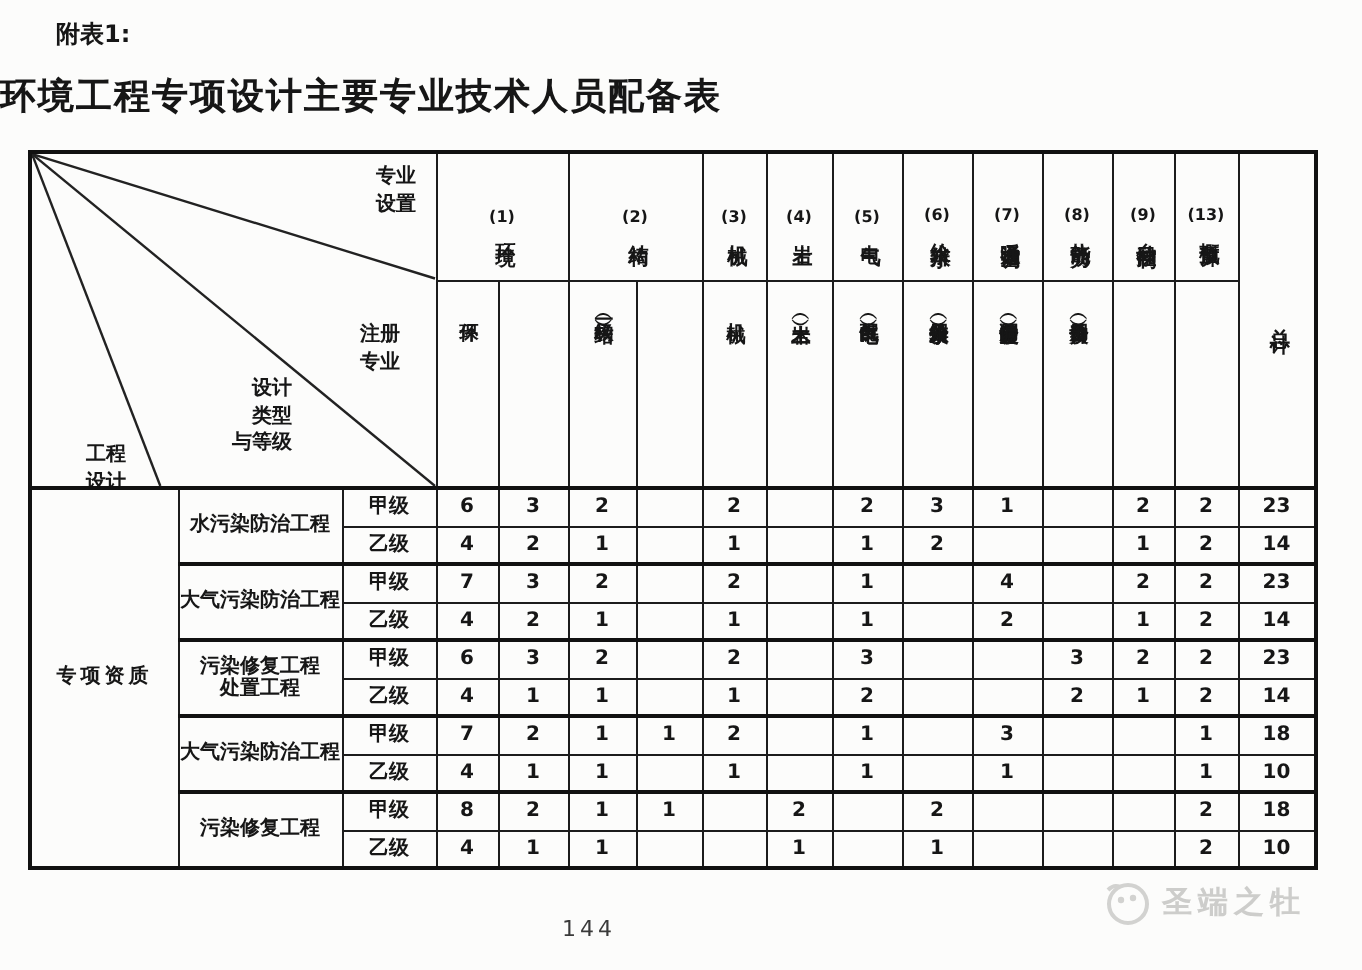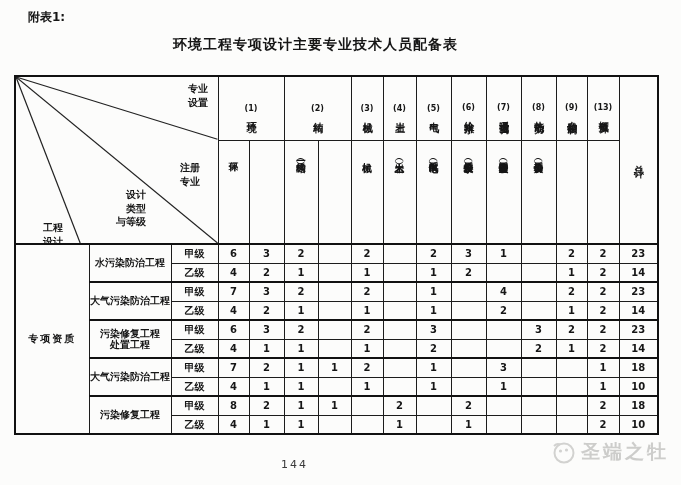--- a/index.html
+++ b/index.html
@@ -3,22 +3,22 @@
 <meta charset="utf-8">
 <style>
   * { box-sizing: border-box; }
   html,body { margin:0; padding:0; }
   body {
     width:681px; height:485px; position:relative; overflow:hidden;
     background:#fcfcfb; color:#161616;
     font-family:"DejaVu Sans", sans-serif;
   }
   .annotation { position:absolute; left:28px; top:9px; font-size:12px; font-weight:bold; }
-  .title { position:absolute; left:0; top:36px; width:631px; text-align:center;
-           font-size:14px; font-weight:bold; letter-spacing:1px; }
+  .title { position:absolute; left:0; top:36px; width:631px; text-align:left;
+           font-size:18px; font-weight:bold; letter-spacing:1px; }
 
   table.personnel { position:absolute; left:14px; top:75px; border-collapse:collapse;
                     table-layout:fixed; border:2px solid #111; }
   table.personnel td { border:1px solid #1c1c1c; padding:0; text-align:center;
                        vertical-align:middle; font-size:10px; font-weight:bold;
                        line-height:1.15; overflow:hidden; }
   tr.h1 { height:64px; }
   tr.h2 { height:104px; }
   tr.h2 > td { vertical-align:top; padding-top:5px; border-bottom:2px solid #111; }
   tr.br { height:19px; }
@@ -43,21 +43,21 @@
 
   td.qual { font-size:10.5px; letter-spacing:2px; }
   td.grp  { white-space:pre-line; font-size:10px; }
   td.grade{ font-size:9.5px; }
   td.v    { font-size:10px; }
 
   .page-num { position:absolute; left:281px; top:458px; font-size:11px;
               letter-spacing:2px; color:#3a3a3a; }
   .watermark { position:absolute; left:551px; top:439px; display:flex;
                align-items:center; gap:5px; }
-  .wm-text { font-size:19px; font-weight:bold; letter-spacing:3px; color:#cdcdcb; }
+  .wm-text { font-size:15px; font-weight:bold; letter-spacing:3px; color:#cdcdcb; }
 </style>
 </head>
 <body>
 
 <div class="annotation">附表1:</div>
 <div class="title">环境工程专项设计主要专业技术人员配备表</div>
 
 <table class="personnel">
   <colgroup>
     <col style="width:74px">

